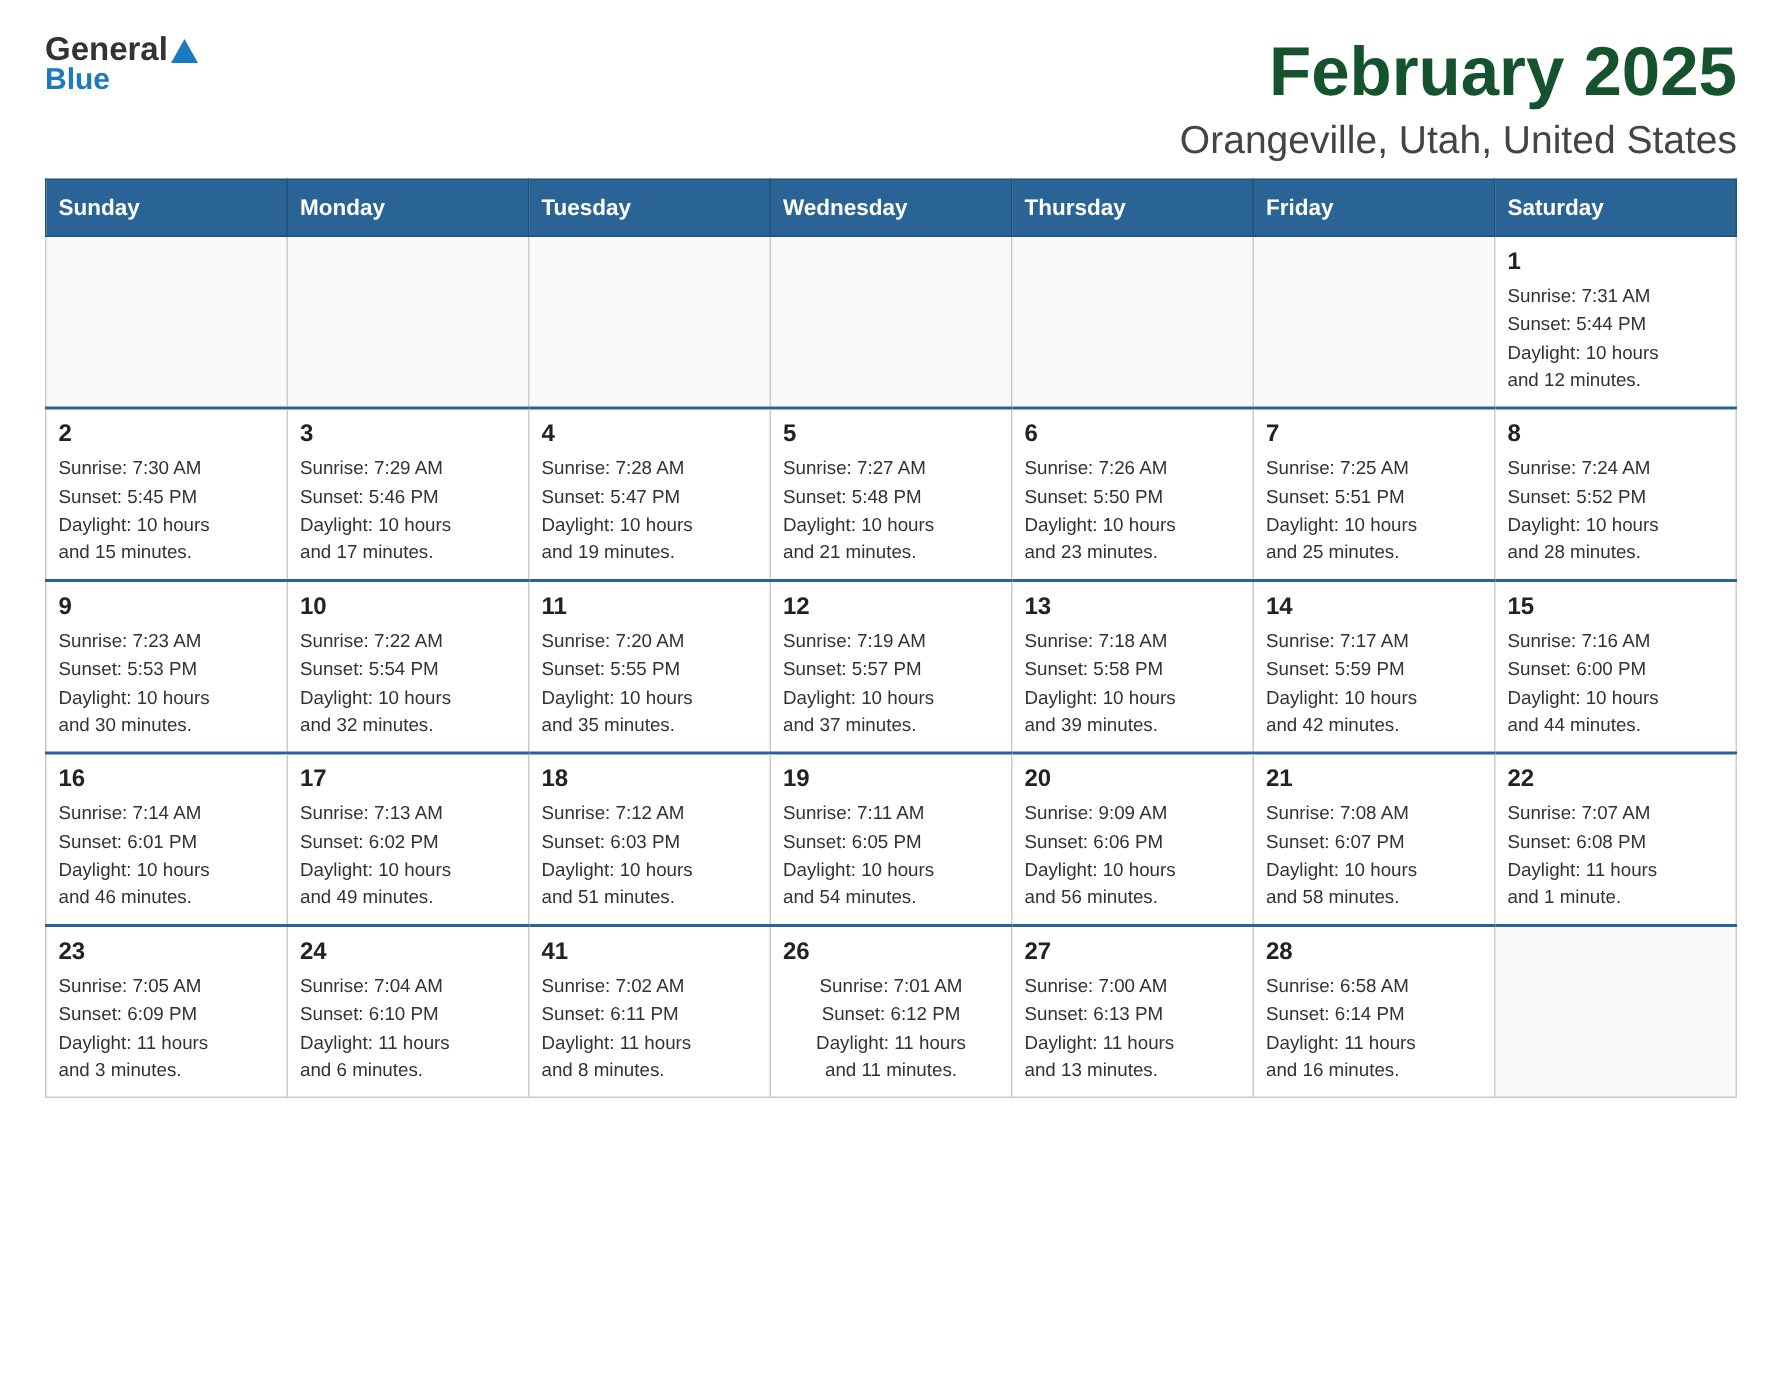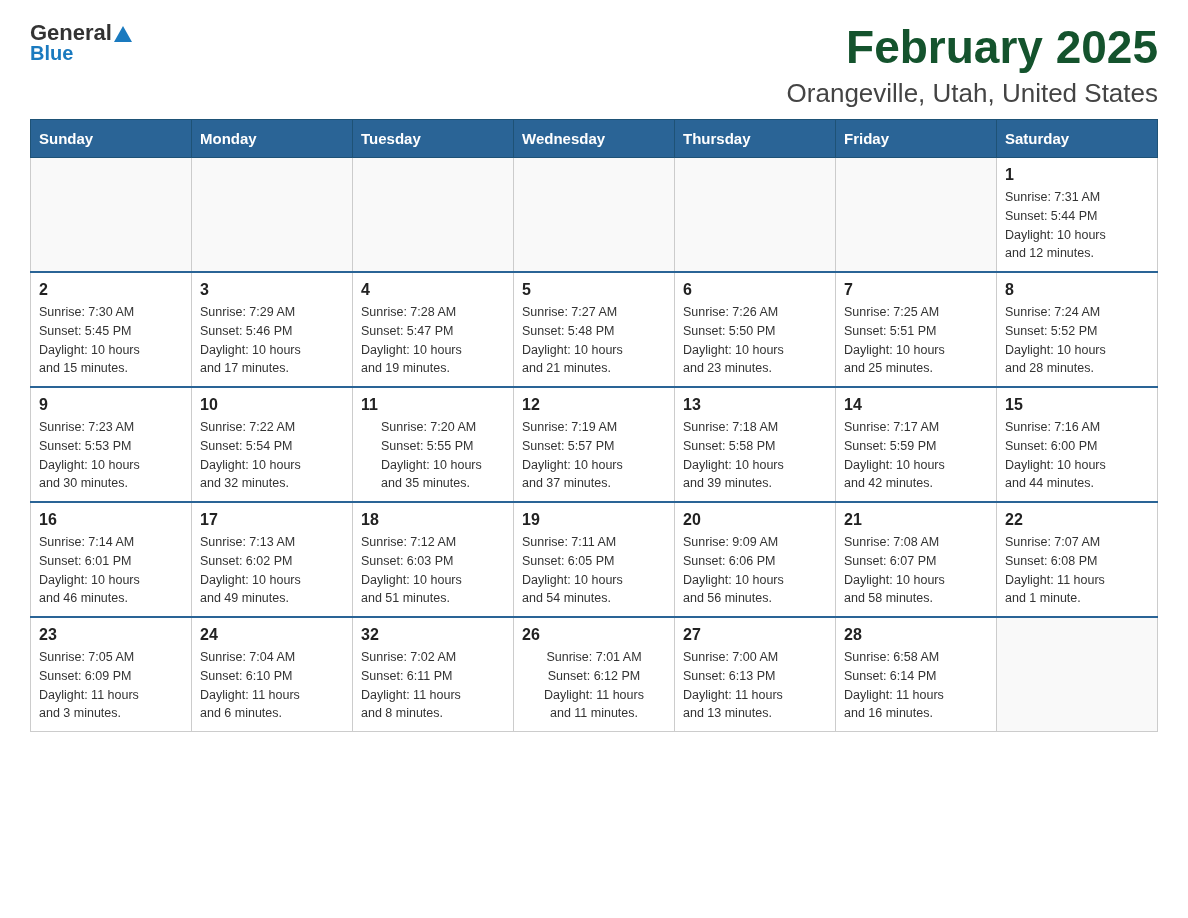--- a/index.html
+++ b/index.html
@@ -198,21 +198,21 @@
         </td>
         <td>
           <span class="day-number">10</span>
           <div class="day-info" style="white-space: pre-line;">Sunrise: 7:22 AM
 Sunset: 5:54 PM
 Daylight: 10 hours
 and 32 minutes.</div>
         </td>
         <td>
           <span class="day-number">11</span>
-          <div class="day-info" style="white-space: pre-line; margin-left: 20px;">Sunrise: 7:20 AM
+          <div class="day-info" style="white-space: pre-line;">Sunrise: 7:20 AM
 Sunset: 5:55 PM
 Daylight: 10 hours
 and 35 minutes.</div>
         </td>
         <td>
           <span class="day-number">12</span>
           <div class="day-info" style="white-space: pre-line;">Sunrise: 7:19 AM
 Sunset: 5:57 PM
 Daylight: 10 hours
 and 37 minutes.</div>
@@ -299,21 +299,21 @@
 and 3 minutes.</div>
         </td>
         <td>
           <span class="day-number">24</span>
           <div class="day-info" style="white-space: pre-line;">Sunrise: 7:04 AM
 Sunset: 6:10 PM
 Daylight: 11 hours
 and 6 minutes.</div>
         </td>
         <td>
-          <span class="day-number">32</span>
+          <span class="day-number">41</span>
           <div class="day-info" style="white-space: pre-line;">Sunrise: 7:02 AM
 Sunset: 6:11 PM
 Daylight: 11 hours
 and 8 minutes.</div>
         </td>
         <td>
           <span class="day-number">26</span>
           <div class="day-info" style="white-space: pre-line; text-align: center;">Sunrise: 7:01 AM
 Sunset: 6:12 PM
 Daylight: 11 hours

